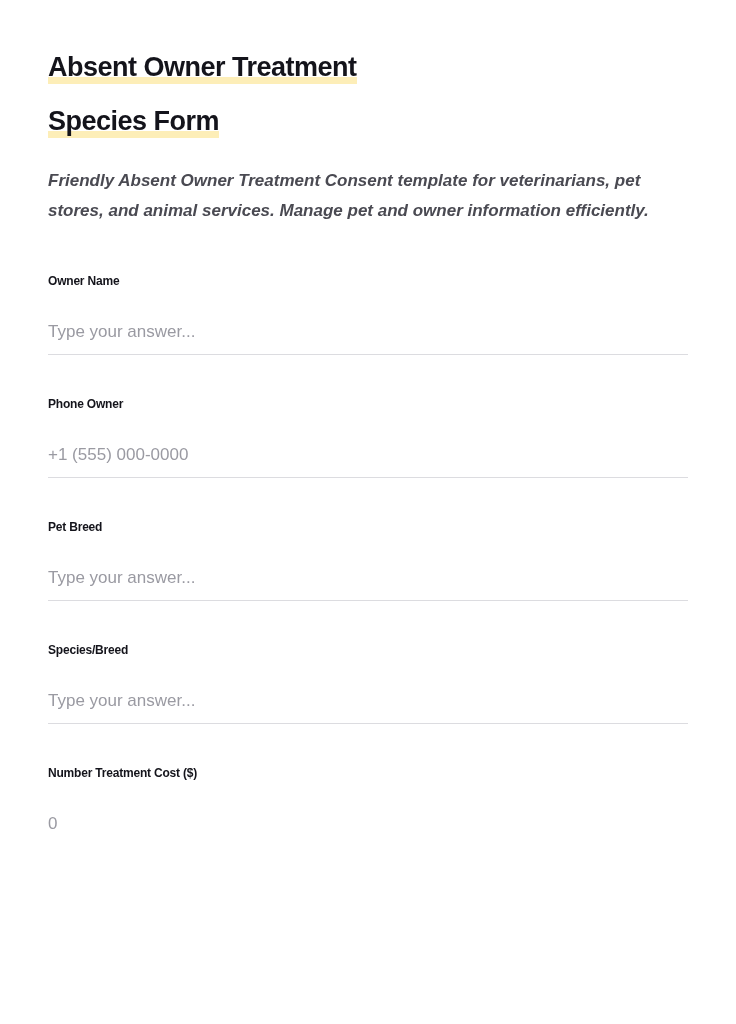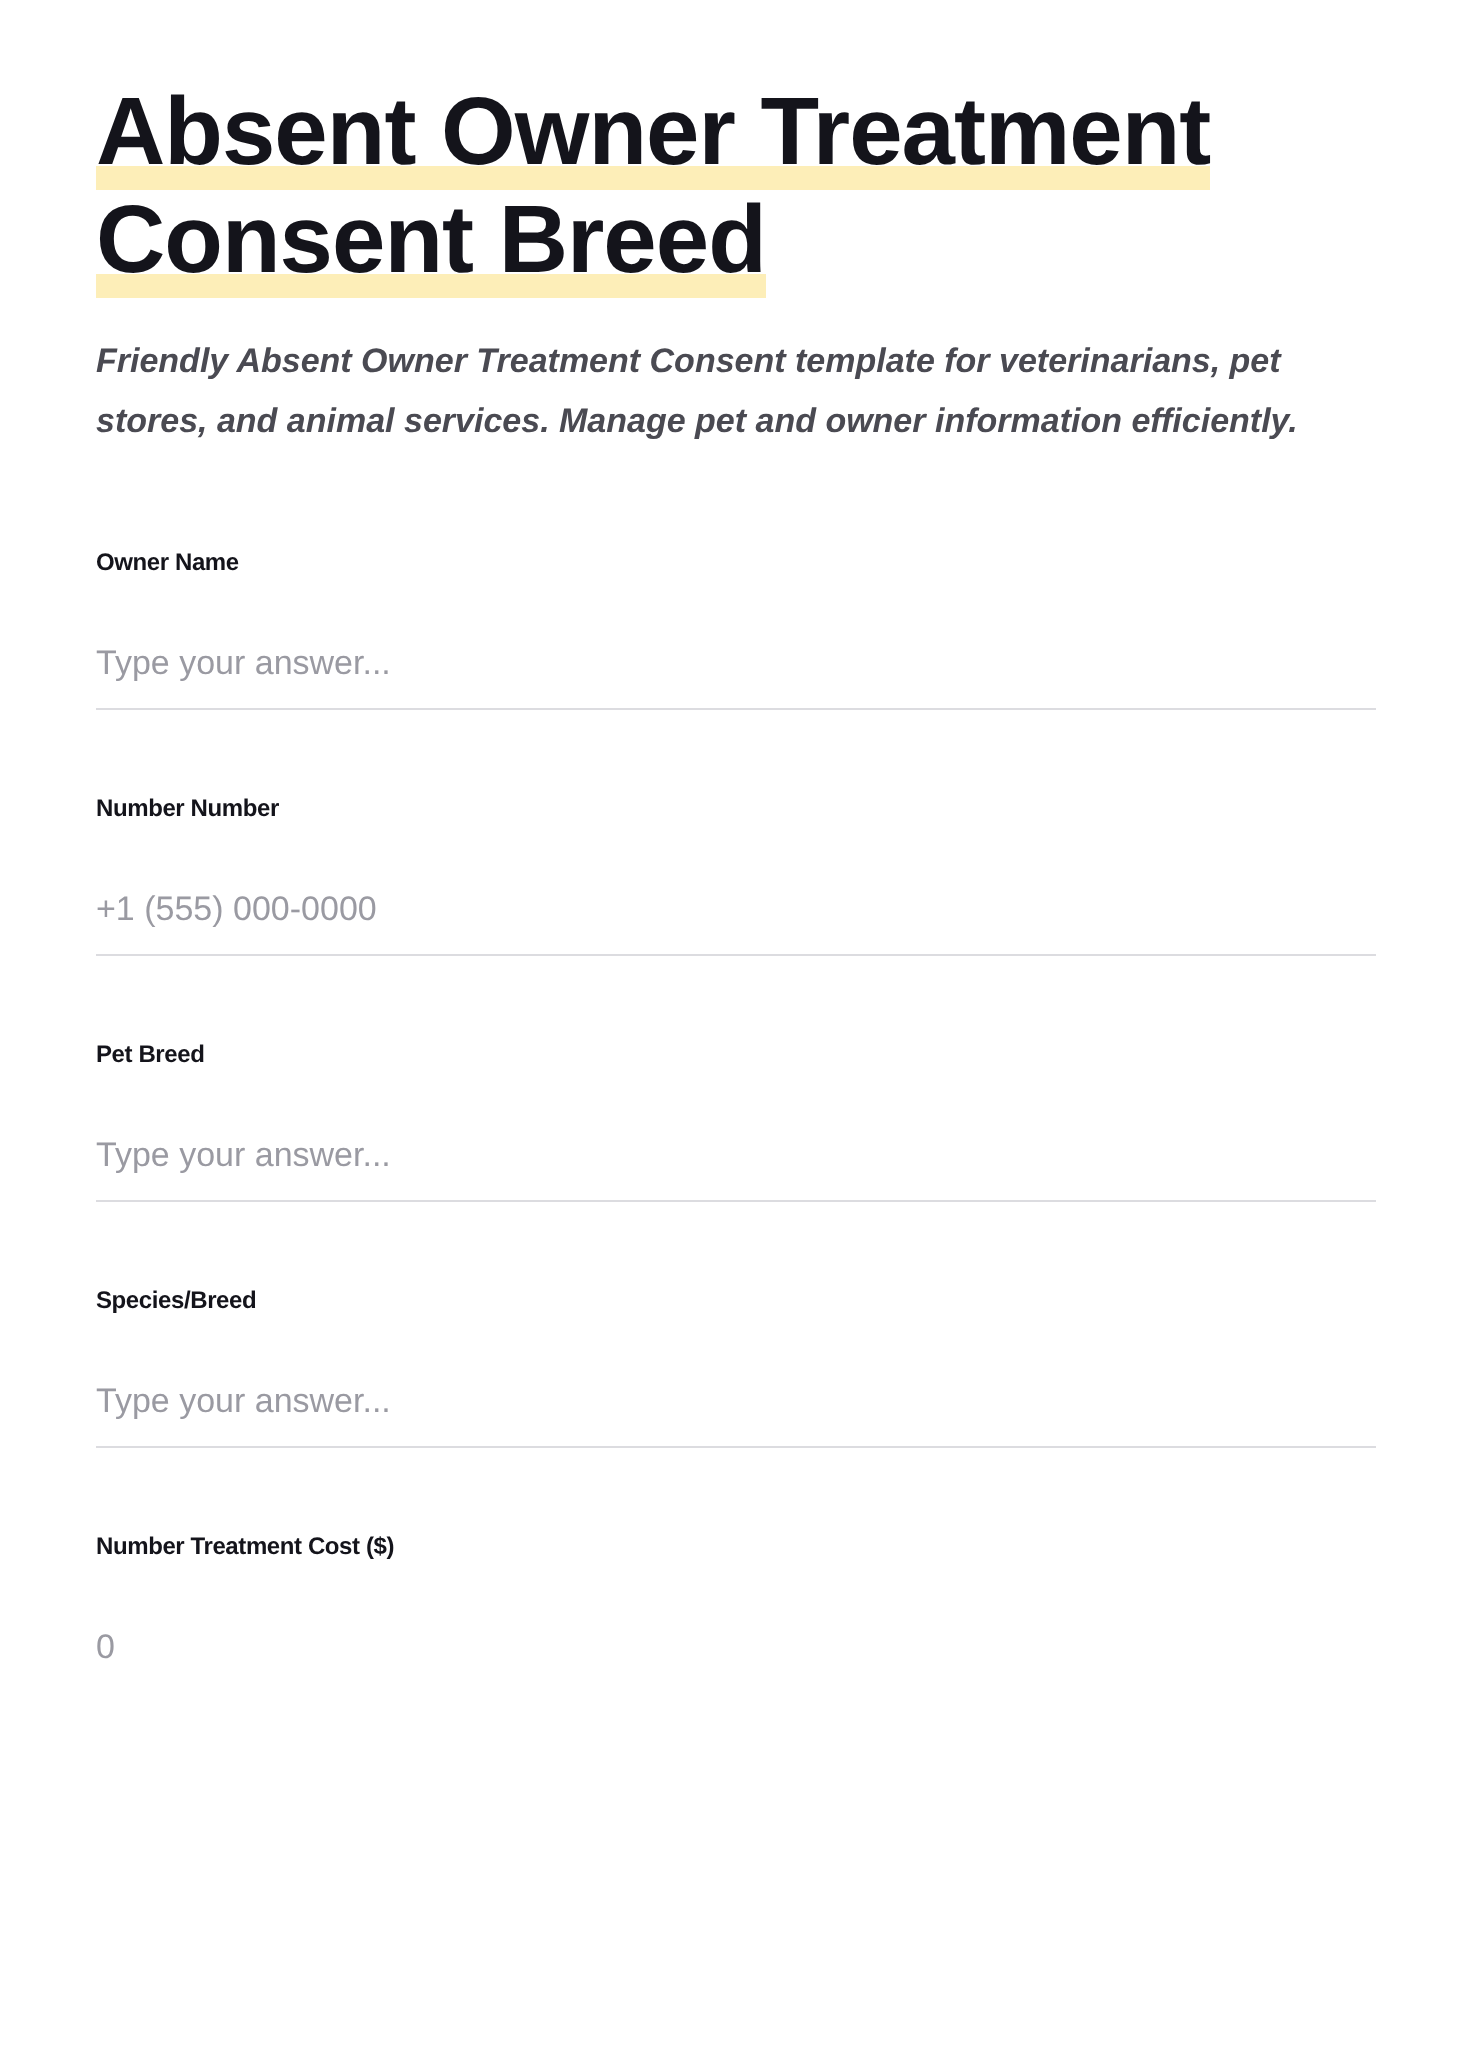--- a/index.html
+++ b/index.html
@@ -15,21 +15,21 @@
     overflow: hidden;
   }
   .page {
     width: 736px;
     height: 1024px;
     box-sizing: border-box;
     padding: 40px 48px 0 48px;
     position: relative;
   }
   .form-title {
-    font-size: 48px;
+    font-size: 27px;
     line-height: 54px;
     font-weight: bold;
     letter-spacing: -0.5px;
     margin: 0;
     color: #14141b;
   }
   .form-title .hl {
     background: linear-gradient(to top, #fdeeb8 0%, #fdeeb8 22%, rgba(253,238,184,0) 22%);
     box-decoration-break: clone;
     -webkit-box-decoration-break: clone;
@@ -78,32 +78,32 @@
     border-bottom: none;
   }
 </style>
 </head>
 <body>
 
 <div class="page">
 
   <h1 class="form-title">
     <span class="hl">Absent Owner Treatment</span><br>
-    <span class="hl">Consent Breed</span>
+    <span class="hl">Species Form</span>
   </h1>
 
   <p class="form-desc">Friendly Absent Owner Treatment Consent template for veterinarians, pet stores, and animal services. Manage pet and owner information efficiently.</p>
 
   <div class="field">
     <div class="field-label">Owner Name</div>
     <input class="field-input" type="text" placeholder="Type your answer..." style="">
   </div>
 
   <div class="field">
-    <div class="field-label">Number Number</div>
+    <div class="field-label">Phone Owner</div>
     <input class="field-input" type="text" placeholder="+1 (555) 000-0000" style="">
   </div>
 
   <div class="field">
     <div class="field-label">Pet Breed</div>
     <input class="field-input" type="text" placeholder="Type your answer..." style="">
   </div>
 
   <div class="field">
     <div class="field-label">Species/Breed</div>

